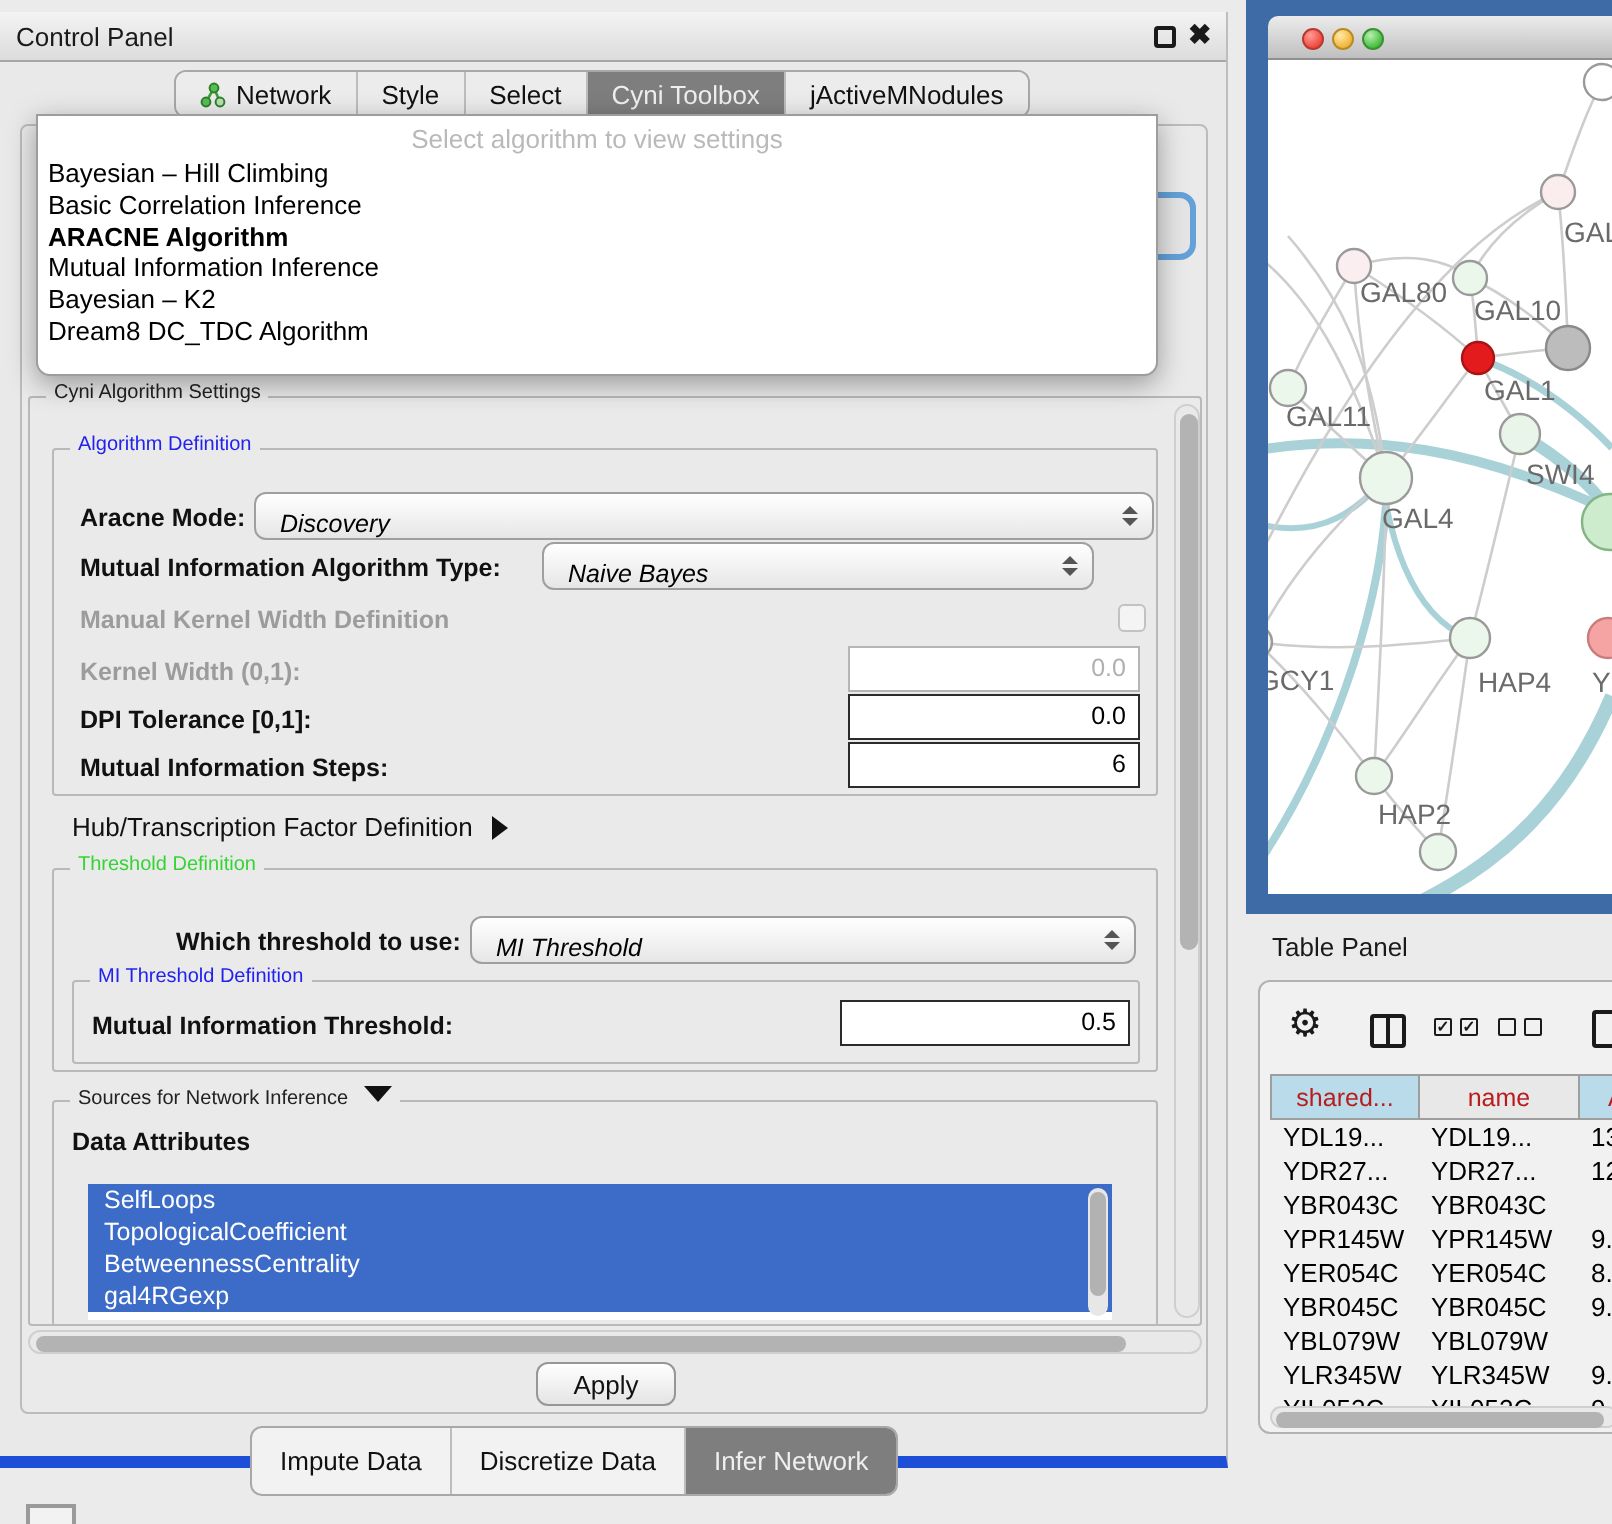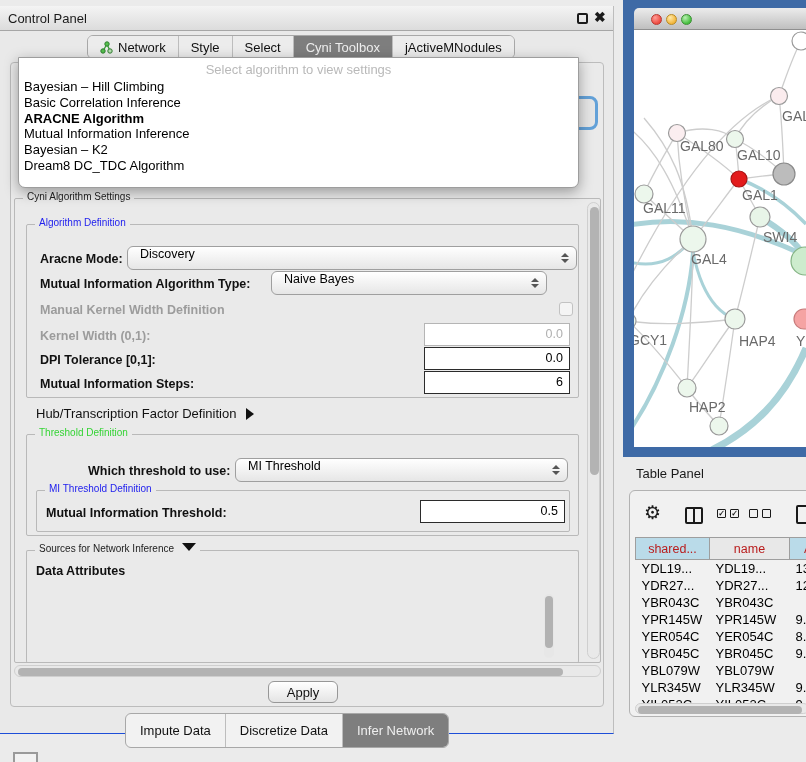--- a/index.html
+++ b/index.html
@@ -2,21 +2,21 @@
 <html><head>
 <meta charset="utf-8">
 <style>
   * { margin:0; padding:0; box-sizing:border-box; }
   html,body { width:806px; height:762px; overflow:hidden; }
   body { position:relative; background:#ebebeb; font-family:"Liberation Sans", sans-serif; color:#111; }
   .abs { position:absolute; }
 
   
   #control-panel { left:0; top:6px; width:614px; height:728px; background:#e9e9e9;
-                   border-right:1px solid #bdbdbd; border-bottom:1px solid #1d4ed8; }
+                   border-right:1px solid #bdbdbd; border-bottom:6px solid #1d4ed8; }
   #cp-titlebar { left:0; top:0; width:100%; height:25px;
                  background:linear-gradient(#f4f4f4,#dcdcdc); border-bottom:1px solid #a6a6a6; }
   #cp-title { left:8px; top:5px; font-size:13px; color:#1a1a1a; }
   #cp-float { left:577px; top:7px; width:11px; height:11px; border:2px solid #1a1a1a; border-radius:2px; }
   #cp-close { left:594px; top:3px; font-size:14px; font-weight:bold; color:#1a1a1a; }
 
   
   #top-tabs { left:87px; top:29px; height:24px; display:flex; align-items:stretch;
               background:#ececec; border:1px solid #a8a8a8; border-radius:6px; overflow:hidden; }
   .ttab { display:flex; align-items:center; padding:0 12px; font-size:13px; color:#111;
@@ -48,21 +48,21 @@
   .gtitle { position:absolute; top:-8px; left:8px; background:#eaeaea; padding:0 4px;
             font-size:10px; color:#222; white-space:nowrap; }
   .gtitle.blue { color:#2222ee; }
   .gtitle.green { color:#35d435; }
 
   .lbl { position:absolute; font-size:12.5px; font-weight:bold; color:#111; white-space:nowrap; }
   .lbl.dis { color:#9c9c9c; }
 
   .combo { position:absolute; border:1px solid #9f9f9f; border-radius:6px;
            background:linear-gradient(#ffffff,#e6e6e6); font-size:12.5px; color:#000;
-           display:flex; align-items:flex-start; padding-left:12px; }
+           display:flex; align-items:flex-end; padding-left:12px;font-style:italic; }
   .combo .arrows { position:absolute; right:7px; top:50%; transform:translateY(-50%);
                    display:flex; flex-direction:column; gap:2px; }
   .combo .arrows i { display:block; width:0; height:0; border-left:4px solid transparent; border-right:4px solid transparent; }
   .combo .arrows i.up { border-bottom:4px solid #555; }
   .combo .arrows i.dn { border-top:4px solid #555; }
 
   .field { position:absolute; background:#fff; border:1px solid #2b2b2b; font-size:12.5px;
            color:#000; text-align:right; padding:3px 6px 0 0; }
   .field.dis { border:1px solid #b5b5b5; color:#b0b0b0; }
 
@@ -244,20 +244,26 @@
     <span>0.5</span>
   </div>
 
   <div class="group" style="left:26px; top:544px; width:553px; height:113px; border-bottom:none;">
     <span class="gtitle">
       <span>Sources for Network Inference</span>
       <span style="display:inline-block; margin-left:5px; width:0; height:0; border-left:7px solid transparent; border-right:7px solid transparent; border-top:8px solid #111; vertical-align:1px;"></span>
     </span>
   </div>
   <span class="lbl" style="left:36px; top:558px;">Data Attributes</span>
+  <div id="attr-list" class="abs">
+      <div class="attr-item">SelfLoops</div>
+      <div class="attr-item">TopologicalCoefficient</div>
+      <div class="attr-item">BetweennessCentrality</div>
+      <div class="attr-item">gal4RGexp</div>
+    </div>
   <div id="attr-vsb" class="abs">
       <i></i>
     </div>
 
   <div class="sb-track" style="left:14px; top:659px; width:587px; height:12px;">
     <span class="sb-thumb" style="left:3px; top:1.5px; width:545px; height:8px;"></span>
   </div>
 
   <div id="apply-btn" class="abs">
     <span>Apply</span>

